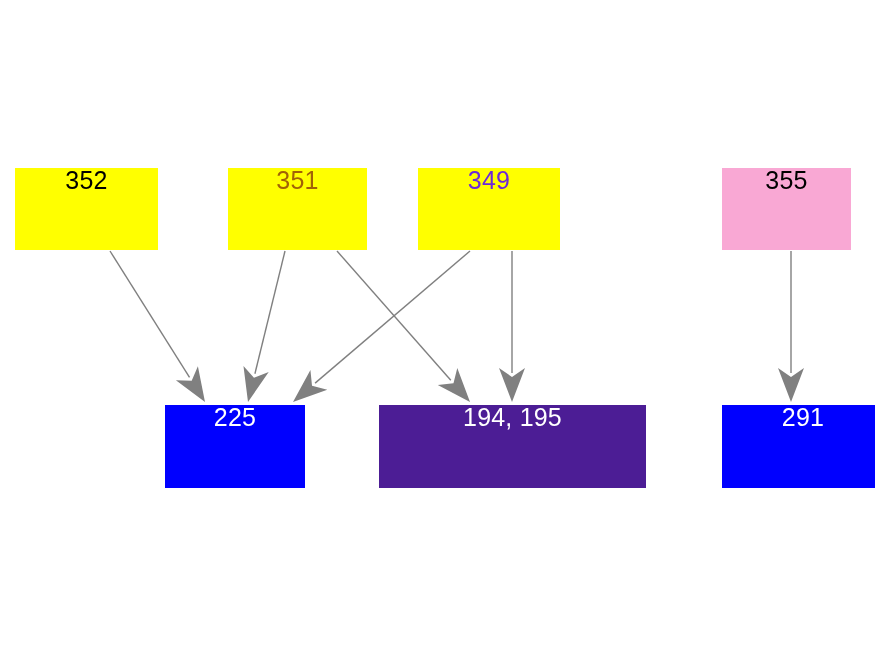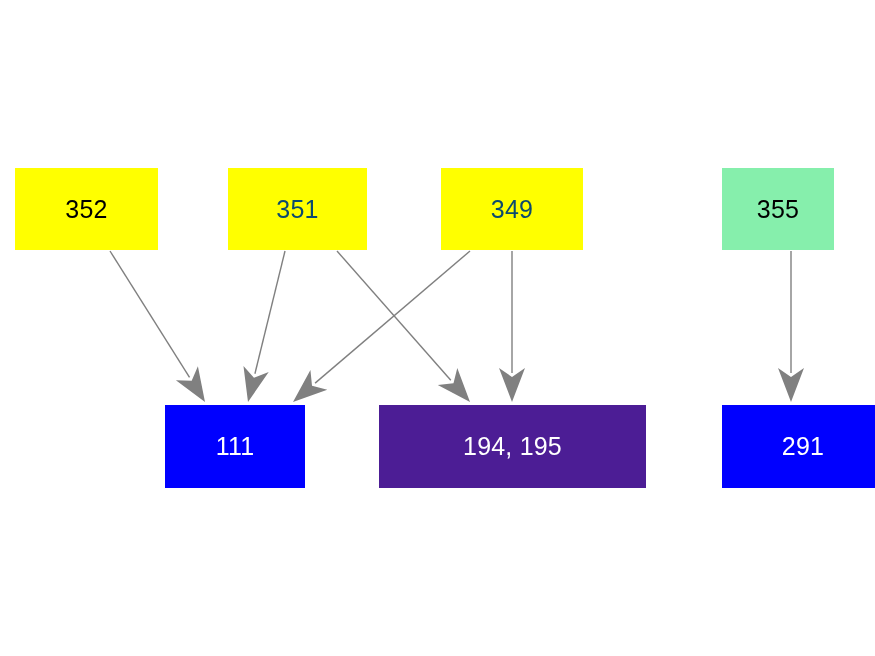--- a/index.html
+++ b/index.html
@@ -23,21 +23,20 @@
     left: 0;
     top: 0;
     width: 875px;
     height: 656px;
     pointer-events: none;
   }
   .node {
     position: absolute;
     box-sizing: border-box;
     display: flex;
-    align-items: center;
     justify-content: center;
     font-size: 25px;
     line-height: 1;
     letter-spacing: 0.2px;
     white-space: nowrap;
     user-select: none;
   }
   .node-source {
     background: #ffff00;
     color: #000000;
@@ -79,31 +78,31 @@
       <g>
         <line x1="791" y1="251" x2="791" y2="372.95" stroke="#808080" stroke-width="1.4"></line>
         <polygon points="791,402 778,368 791,377 804,368" fill="#808080"></polygon>
       </g>
     </svg>
 
   <div id="node-layer">
       <div class="node node-source" style="left: 15px; top: 168px; width: 143px; height: 82px; background: rgb(255, 255, 0); color: rgb(0, 0, 0);">
         <span class="node-label">352</span>
       </div>
-      <div class="node node-source" style="left: 228px; top: 168px; width: 139px; height: 82px; background: rgb(255, 255, 0); color: #0c4a6e;">
+      <div class="node node-source" style="left: 228px; top: 168px; width: 139px; height: 82px; background: rgb(255, 255, 0); color: #a16207;">
         <span class="node-label">351</span>
       </div>
-      <div class="node node-source" style="left: 441px; top: 168px; width: 142px; height: 82px; background: rgb(255, 255, 0); color: #0c4a6e;">
+      <div class="node node-source" style="left: 418px; top: 168px; width: 142px; height: 82px; background: rgb(255, 255, 0); color: #6d28d9;">
         <span class="node-label">349</span>
       </div>
-      <div class="node node-source" style="left: 722px; top: 168px; width: 112px; height: 82px; background: #86efac; color: rgb(0, 0, 0);">
+      <div class="node node-source" style="left: 722px; top: 168px; width: 129px; height: 82px; background: #f9a8d4; color: rgb(0, 0, 0);">
         <span class="node-label">355</span>
       </div>
       <div class="node node-target" style="left: 165px; top: 405px; width: 140px; height: 83px; background: rgb(0, 0, 255); color: rgb(255, 255, 255);">
-        <span class="node-label">111</span>
+        <span class="node-label">225</span>
       </div>
       <div class="node node-target" style="left: 379px; top: 405px; width: 267px; height: 83px; background: #4c1d95; color: rgb(255, 255, 255);">
         <span class="node-label">194, 195</span>
       </div>
       <div class="node node-target" style="left: 722px; top: 405px; width: 162px; height: 83px; background: rgb(0, 0, 255); color: rgb(255, 255, 255);">
         <span class="node-label">291</span>
       </div>
     </div>
 
 </div>

